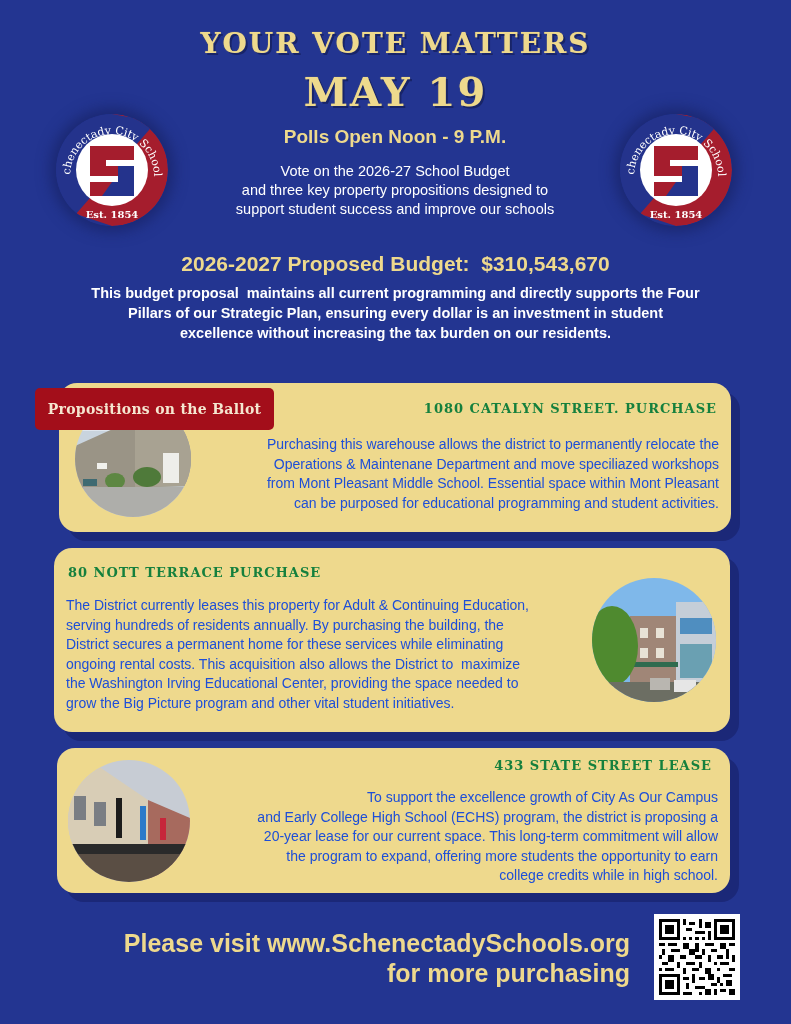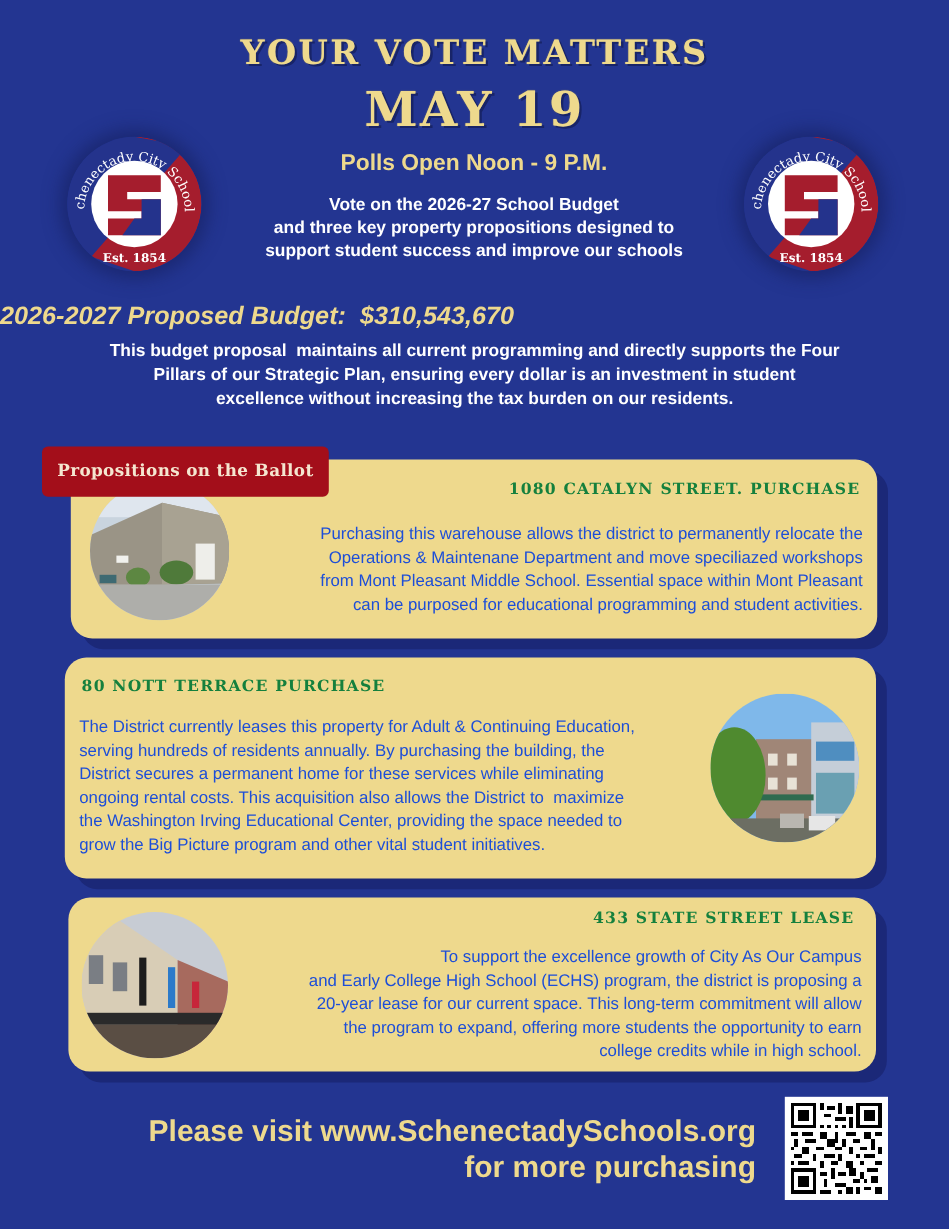--- a/index.html
+++ b/index.html
@@ -32,26 +32,26 @@
     box-shadow: 0 0 14px 6px rgba(20,30,90,0.55);
   }
   .logo svg { display: block; }
 
   .polls {
     top: 126px; left: 180px; width: 430px; text-align: center;
     font-size: 19px; font-weight: bold; color: #eed98d;
   }
   .vote-desc {
     top: 162px; left: 180px; width: 430px; text-align: center;
-    font-size: 14.5px; font-weight: bold; line-height: 19px; color: #ffffff;
+    font-size: 14.5px; font-weight: normal; line-height: 19px; color: #ffffff;
   }
 
   .budget-heading {
-    top: 252px; left: 0; width: 791px; 
-    font-size: 21px; font-weight: bold; color: #eed98d; font-style: italic;
+    top: 252px; left: 0; width: 791px; text-align: center;
+    font-size: 21px; font-weight: bold; color: #eed98d;
   }
   .budget-desc {
     top: 283px; left: 50px; width: 691px; text-align: center;
     font-size: 14.5px; font-weight: bold; line-height: 20px; color: #ffffff;
   }
 
   
   .card {
     background: #eed98d;
     border-radius: 18px;
@@ -73,21 +73,21 @@
     line-height: 19.5px;
   }
   .photo {
     position: absolute;
     border-radius: 50%;
     overflow: hidden;
   }
   .photo svg { display:block; }
 
   .ballot-tag {
-    top: 372px; left: 35px; width: 239px; height: 42px;
+    top: 388px; left: 35px; width: 239px; height: 42px;
     background: #a30e1a;
     border-radius: 5px;
     color: #f5e6d0;
     font-family: "DejaVu Serif", serif;
     font-weight: bold;
     font-size: 14px;
     line-height: 42px;
     text-align: center;
     letter-spacing: 0.3px;
     z-index: 5;

